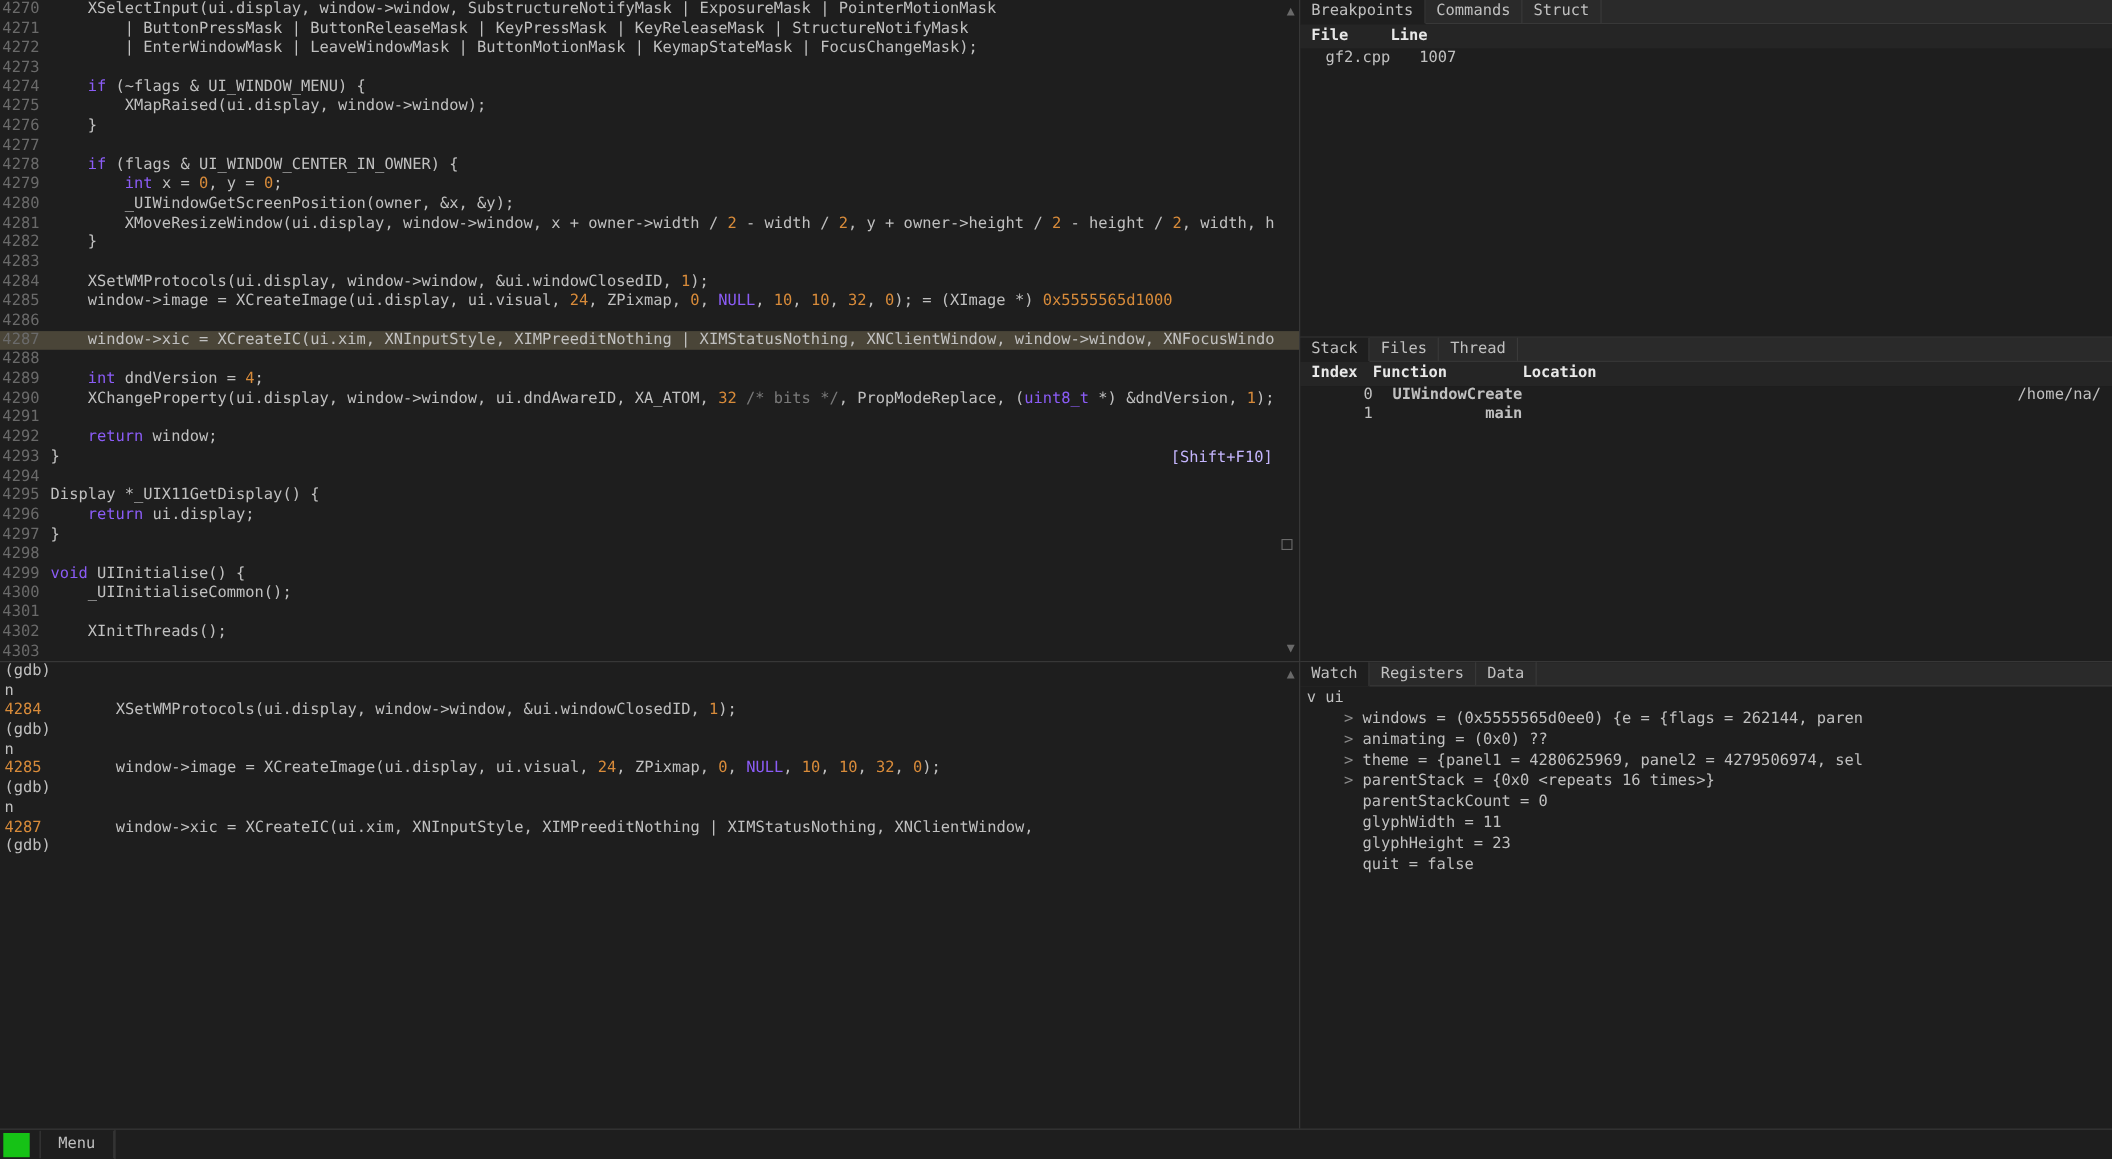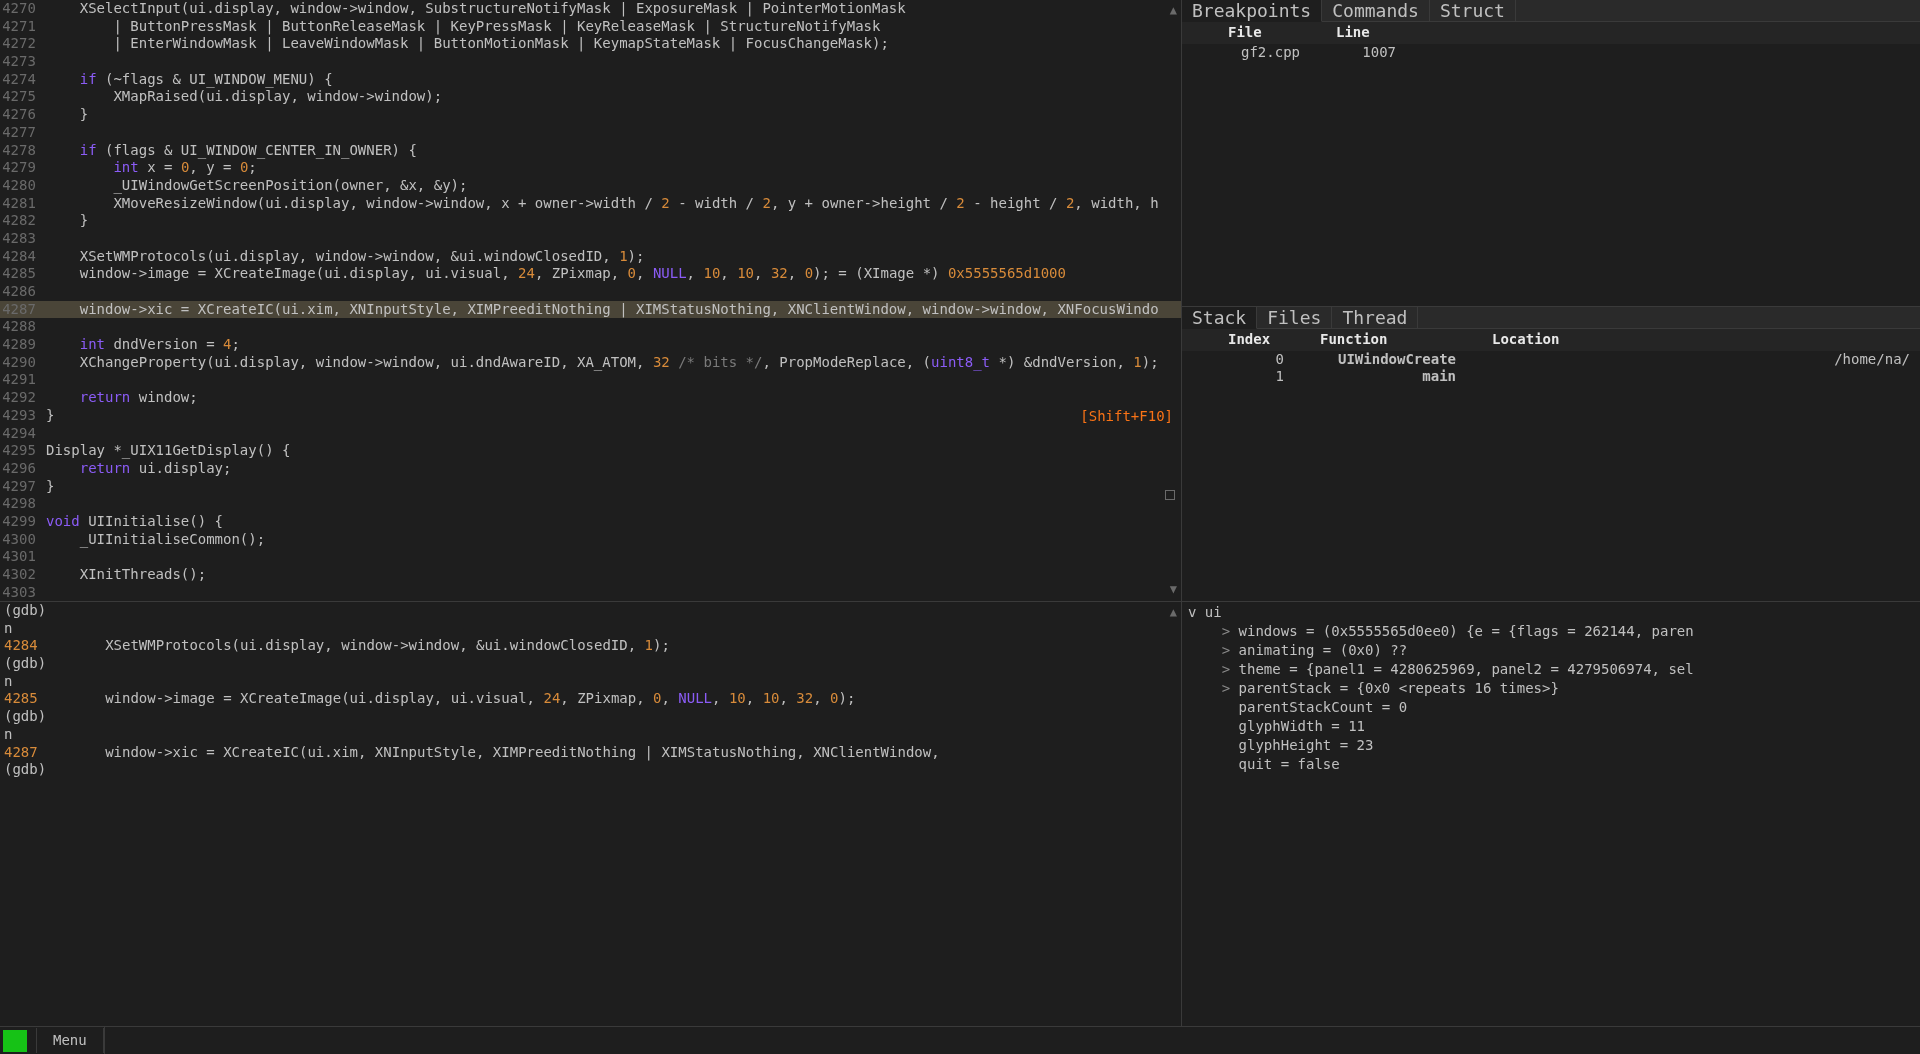--- a/index.html
+++ b/index.html
@@ -51,40 +51,40 @@
   display: flex;
   background: #2a2a2a;
   border-bottom: 1px solid #3a3a3a;
   height: 22px;
 }
 .tab {
   padding: 2px 10px;
   border-right: 1px solid #3a3a3a;
   color: #c0c0c0;
   cursor: pointer;
-  font-size: 18px;
+  font-size: 14px;
 }
 .tab.active {
   background: #1e1e1e;
   border-bottom: 1px solid #1e1e1e;
   margin-bottom: -1px;
 }
 .table-header {
   display: flex;
   padding: 2px 10px;
   font-weight: bold;
   color: #e8e8e8;
   background: #252525;
 }
 .table-row {
   display: flex;
   padding: 0 10px;
   text-align: right;
 }
-.col { white-space: nowrap; overflow: hidden; margin-left: 36px; }
+.col { white-space: nowrap; overflow: hidden; }
 .bp-file { width: 72px; }
 .bp-line { width: 60px; }
 .st-idx { width: 56px; }
 .st-fn { width: 136px; }
 .st-loc { flex: 1; }
 .right-split { display: flex; flex-direction: column; height: 100%; }
 .right-split .half { flex: 0 0 auto; }
 .right-split .half.grow { flex: 1; }
 .half { border-top: 1px solid #3a3a3a; }
 .half:first-child { border-top: 0; }
@@ -97,21 +97,21 @@
   padding-right: 8px;
   color: #6a6a6a;
   user-select: none;
   flex-shrink: 0;
 }
 .code { flex: 1; white-space: pre; overflow: hidden; }
 .kw { color: #8b5cf6; }
 .num { color: #d88b3a; }
 .cmt { color: #7a7a7a; }
 .current-line { background: #4a4538; }
-.hint { position: absolute; right: 8px; color: #f97316; }
+.hint { position: absolute; right: 24px; color: #c4b5fd; }
 
 .console-lines { white-space: pre; padding: 0 4px; }
 .cline { height: 17.7px; }
 
 .watch-lines { padding: 2px 6px; white-space: pre; overflow: hidden; }
 .wline { height: 19px; }
 .expand { color: #8a8a8a; }
 .wkey { color: #c0c0c0; }
 
 .status-indicator {
@@ -197,20 +197,25 @@
     </div>
   </div>
 </div>
 
 <div class="console-panel">
   <span class="scroll-arrow" style="top:2px">▲</span>
   <div class="console-lines" id="console-lines"><div class="cline">(gdb)</div><div class="cline">n</div><div class="cline"><span class="num">4284</span>        XSetWMProtocols(ui.display, window-&gt;window, &amp;ui.windowClosedID, <span class="num">1</span>);</div><div class="cline">(gdb)</div><div class="cline">n</div><div class="cline"><span class="num">4285</span>        window-&gt;image = XCreateImage(ui.display, ui.visual, <span class="num">24</span>, ZPixmap, <span class="num">0</span>, <span class="kw">NULL</span>, <span class="num">10</span>, <span class="num">10</span>, <span class="num">32</span>, <span class="num">0</span>);</div><div class="cline">(gdb)</div><div class="cline">n</div><div class="cline"><span class="num">4287</span>        window-&gt;xic = XCreateIC(ui.xim, XNInputStyle, XIMPreeditNothing | XIMStatusNothing, XNClientWindow,</div><div class="cline">(gdb)</div></div>
 </div>
 
 <div class="right-bottom">
+  <div class="tabs">
+    <div class="tab active">Watch</div>
+    <div class="tab">Registers</div>
+    <div class="tab">Data</div>
+  </div>
   <div class="watch-lines" id="watch-lines"><div class="wline">v ui</div><div class="wline"><span class="expand">    &gt; </span><span class="wkey">windows = (0x5555565d0ee0) {e = {flags = 262144, paren</span></div><div class="wline"><span class="expand">    &gt; </span><span class="wkey">animating = (0x0) ??</span></div><div class="wline"><span class="expand">    &gt; </span><span class="wkey">theme = {panel1 = 4280625969, panel2 = 4279506974, sel</span></div><div class="wline"><span class="expand">    &gt; </span><span class="wkey">parentStack = {0x0 &lt;repeats 16 times&gt;}</span></div><div class="wline"><span class="expand">      </span><span class="wkey">parentStackCount = 0</span></div><div class="wline"><span class="expand">      </span><span class="wkey">glyphWidth = 11</span></div><div class="wline"><span class="expand">      </span><span class="wkey">glyphHeight = 23</span></div><div class="wline"><span class="expand">      </span><span class="wkey">quit = false</span></div></div>
 </div>
 
 <div class="statusbar">
   <div class="status-indicator"></div>
   <div class="menu-btn">Menu</div>
   <input class="cmd-input" value="" style="">
 </div>
 
 </body></html>

